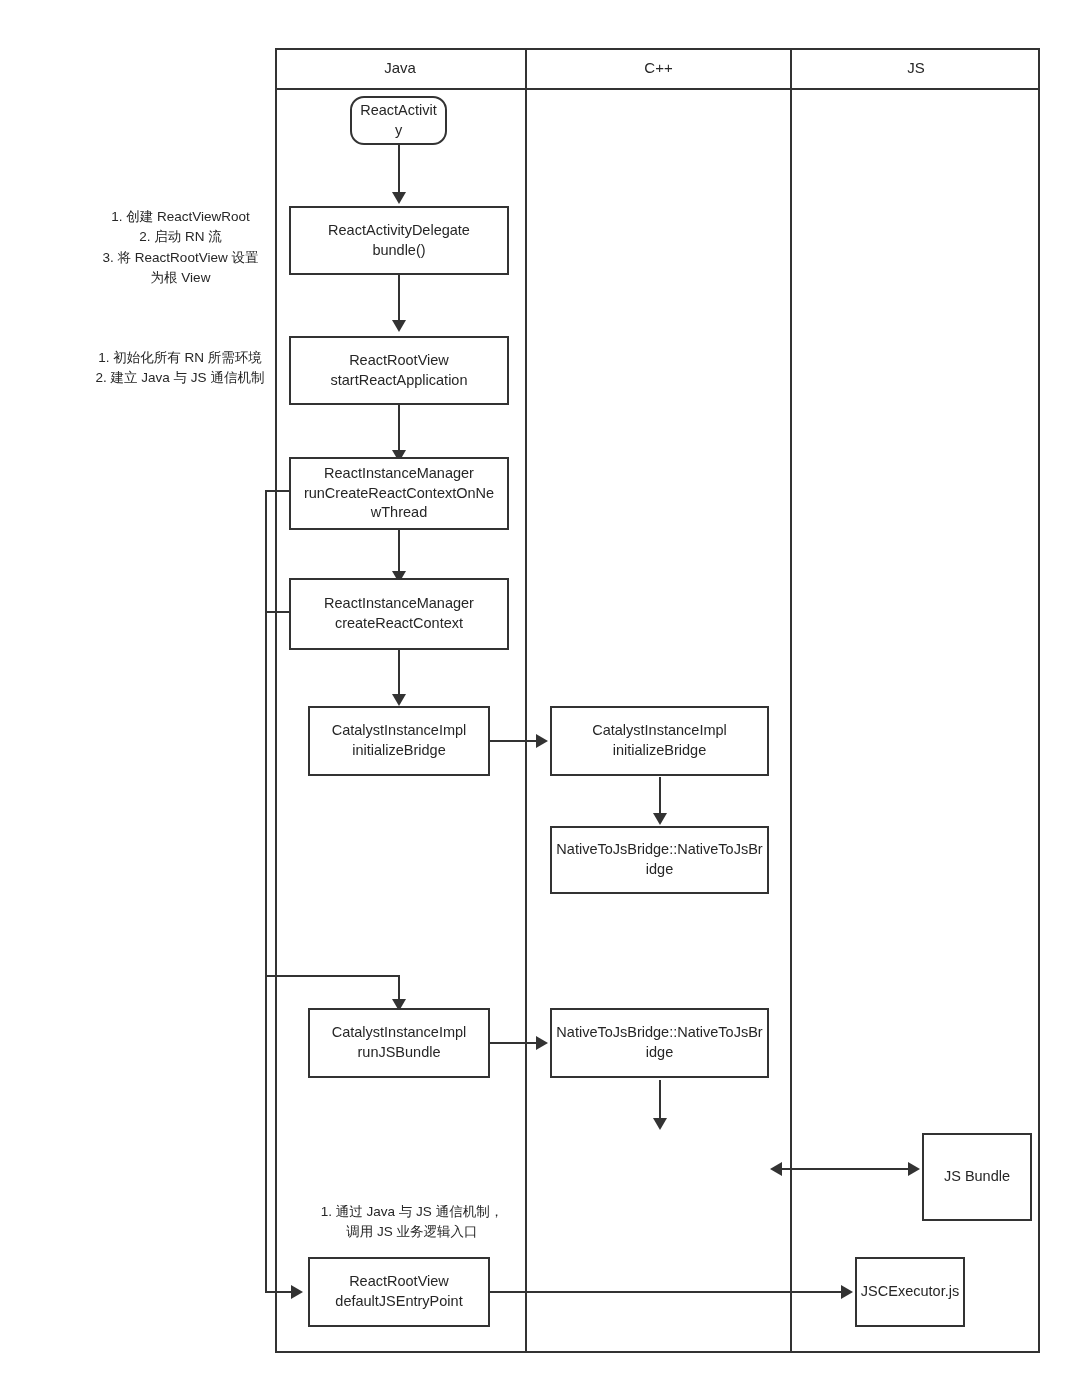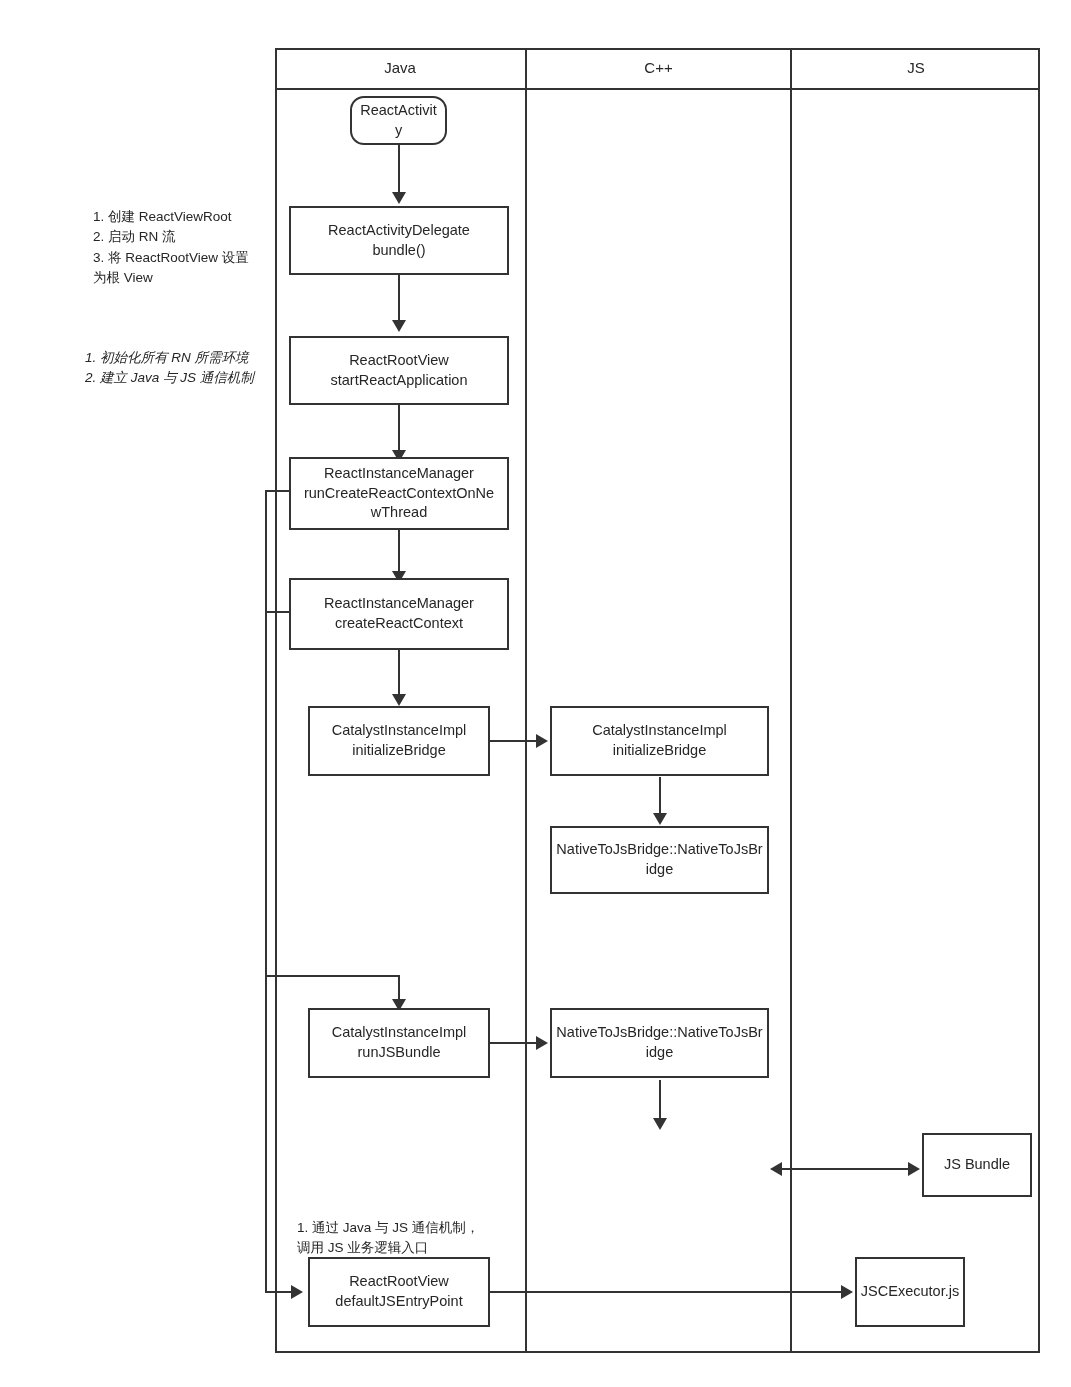--- a/index.html
+++ b/index.html
@@ -38,21 +38,21 @@
   }
   .node.stadium{border-radius:14px;}
   .node .txt{white-space:pre-line;}
 
   
   .note{
     position:absolute;font-size:13.5px;line-height:1.5;color:#262626;
     white-space:pre-line;
   }
   .note.center{text-align:center;}
-  .note.left{text-align:left;}
+  .note.left{text-align:center;}
 
   
   .conn{position:absolute;background:#333333;}
   .vline{width:2px;}
   .hline{height:2px;}
   .arrow{position:absolute;width:0;height:0;}
   .arrow.down{
     border-left:7px solid transparent;border-right:7px solid transparent;
     border-top:12px solid #333333;
   }
@@ -171,41 +171,41 @@
     <span class="txt">CatalystInstanceImpl
 runJSBundle</span>
   </div>
 
   <div class="node" style="left:550px;top:1008px;width:219px;height:70px;">
     <span class="txt">NativeToJsBridge::NativeToJsBr
 idge</span>
   </div>
 
 
-  <div class="node" style="left:922px;top:1133px;width:110px;height:64px;">
+  <div class="node" style="left:922px;top:1133px;width:110px;height:88px;">
     <span class="txt">JS Bundle</span>
   </div>
 
   <div class="node" style="left:308px;top:1257px;width:182px;height:70px;">
     <span class="txt">ReactRootView
 defaultJSEntryPoint</span>
   </div>
 
   <div class="node" style="left:855px;top:1257px;width:110px;height:70px;">
     <span class="txt">JSCExecutor.js</span>
   </div>
 
   <div class="note left" style="left:93px;top:207px;width:175px;">1. 创建 ReactViewRoot
 2. 启动 RN 流
 3. 将 ReactRootView 设置
 为根 View</div>
 
-  <div class="note left" style="left:85px;top:348px;width:190px;font-style:italic;">1. 初始化所有 RN 所需环境
+  <div class="note left" style="left:85px;top:348px;width:190px;">1. 初始化所有 RN 所需环境
 2. 建立 Java 与 JS 通信机制</div>
 
 
 
 
 
-  <div class="note left" style="left:297px;top:1202px;width:230px;margin-top:16px;">1. 通过 Java 与 JS 通信机制，
+  <div class="note left" style="left:297px;top:1202px;width:230px;">1. 通过 Java 与 JS 通信机制，
 调用 JS 业务逻辑入口</div>
 
 </div>
 
 </body></html>

